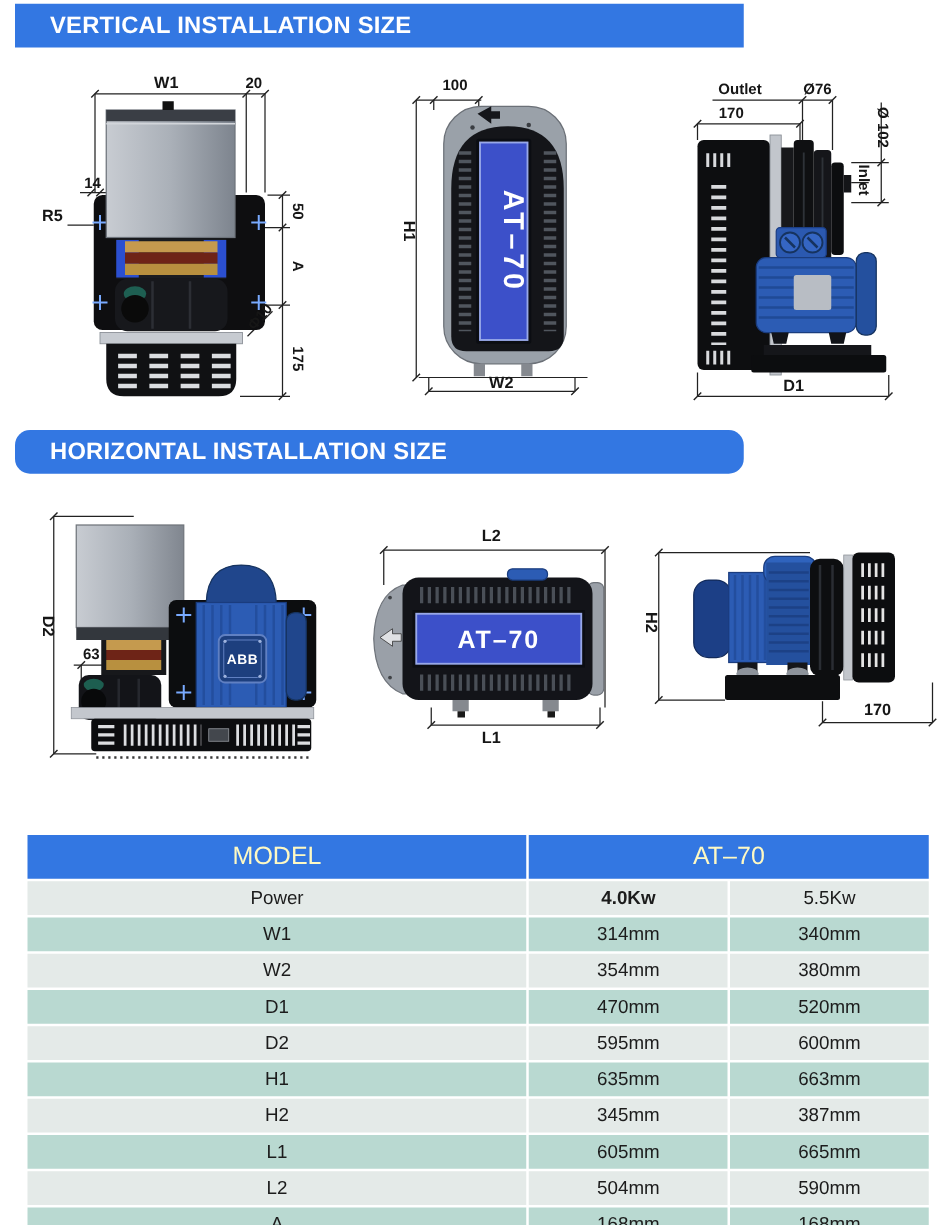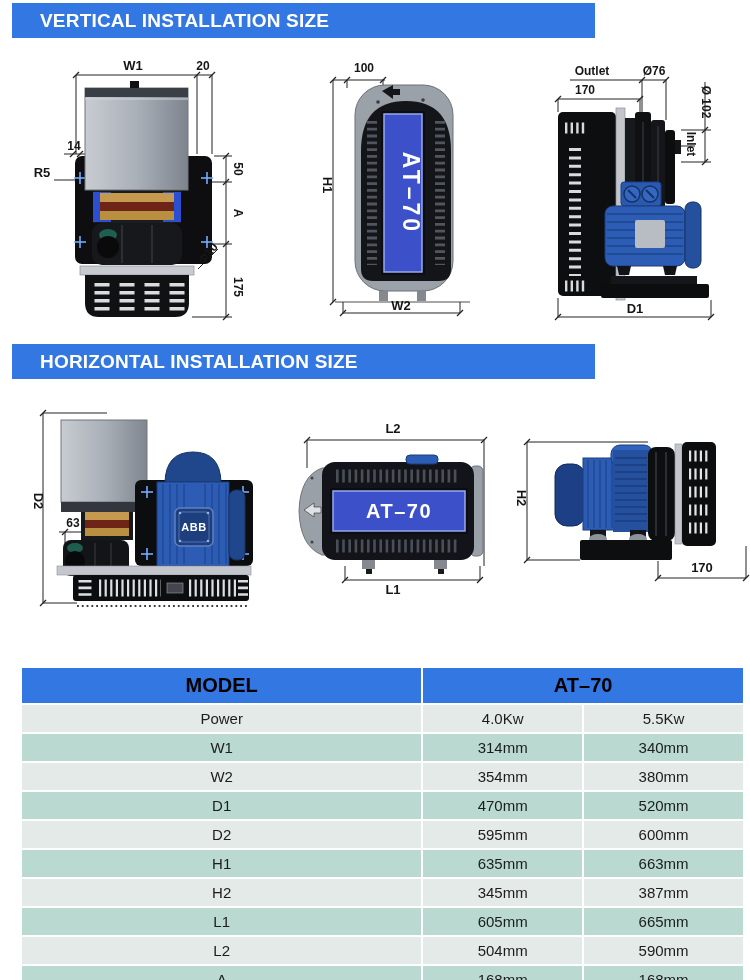--- a/index.html
+++ b/index.html
@@ -11,23 +11,23 @@
   svg{position:absolute;}
   .dims{stroke:#222;stroke-width:1;fill:none;}
   .tk{stroke:#222;stroke-width:1.2;}
   .dlab{font:700 12px "Liberation Sans",sans-serif;fill:#161616;text-anchor:middle;}
   .dlab-lg{font:700 13px "Liberation Sans",sans-serif;fill:#161616;text-anchor:middle;}
   .panel-txt{font:700 23px "Liberation Sans",sans-serif;fill:#fff;text-anchor:middle;letter-spacing:3px;}
   .panel-txt-h{font:700 20px "Liberation Sans",sans-serif;fill:#fff;text-anchor:middle;letter-spacing:1.5px;}
   .brand-txt{font:700 11px "Liberation Sans",sans-serif;fill:#fff;text-anchor:middle;letter-spacing:.5px;}
   table.spec{position:absolute;left:20px;top:666px;width:725px;border-collapse:separate;
              border-spacing:2px;table-layout:fixed;}
-  table.spec th{height:33px;color:#000000;font-size:20px;font-weight:700;text-align:center;}
+  table.spec th{height:33px;color:#fef9c3;font-size:20px;font-weight:400;text-align:center;}
   table.spec td{height:25px;font-size:15px;color:#1c1c1c;text-align:center;vertical-align:middle;}
-  .c1{width:277px;} .c2{width:222px;} .c3{width:222px;margin-left:20px;}
+  .c1{width:277px;} .c2{width:222px;font-weight:bold;} .c3{width:222px;margin-left:20px;}
 </style>
 </head>
 <body>
 
 <div id="page">
 
   <div class="banner" style="top:3px;background:#3377e2;">
     <span>VERTICAL INSTALLATION SIZE</span>
   </div>
 
@@ -221,21 +221,21 @@
       <rect x="56" y="232" width="108" height="14" rx="2" fill="#0c0d0f"></rect>
     </g>
     <text class="dlab" x="47" y="23">Outlet</text>
     <text class="dlab" x="109" y="23">Ø76</text>
     <text class="dlab" x="40" y="42">170</text>
     <text class="dlab" transform="rotate(90 157 50)" x="157" y="50">Ø 102</text>
     <text class="dlab" transform="rotate(90 142 92)" x="142" y="92">Inlet</text>
     <text class="dlab-lg" x="90" y="261">D1</text>
   </svg>
 
-  <div class="banner" style="top:344px;background:#3377e2;">
+  <div class="banner" style="top:344px;background:#3377e2;border-radius:12px;">
     <span>HORIZONTAL INSTALLATION SIZE</span>
   </div>
 
   <svg style="left:15px;top:398px;" width="265" height="230" viewBox="0 0 265 230">
     <g class="dims">
       <line x1="28" y1="15" x2="92" y2="15"></line>
         <line x1="28" y1="205" x2="62" y2="205"></line>
       <line x1="28" y1="15" x2="28" y2="205"></line>
       <path class="tk" d="M25,18 l6,-6"></path>
         <path class="tk" d="M25,208 l6,-6"></path>

